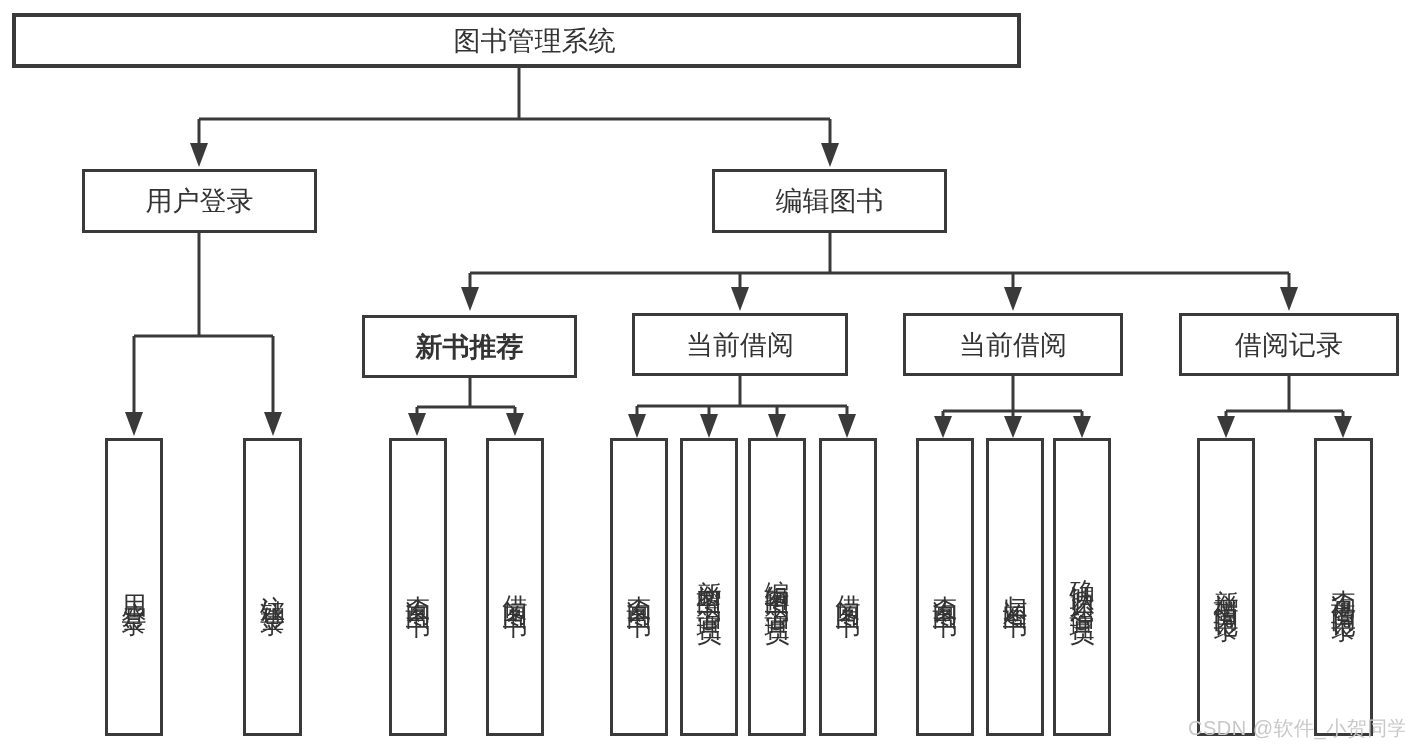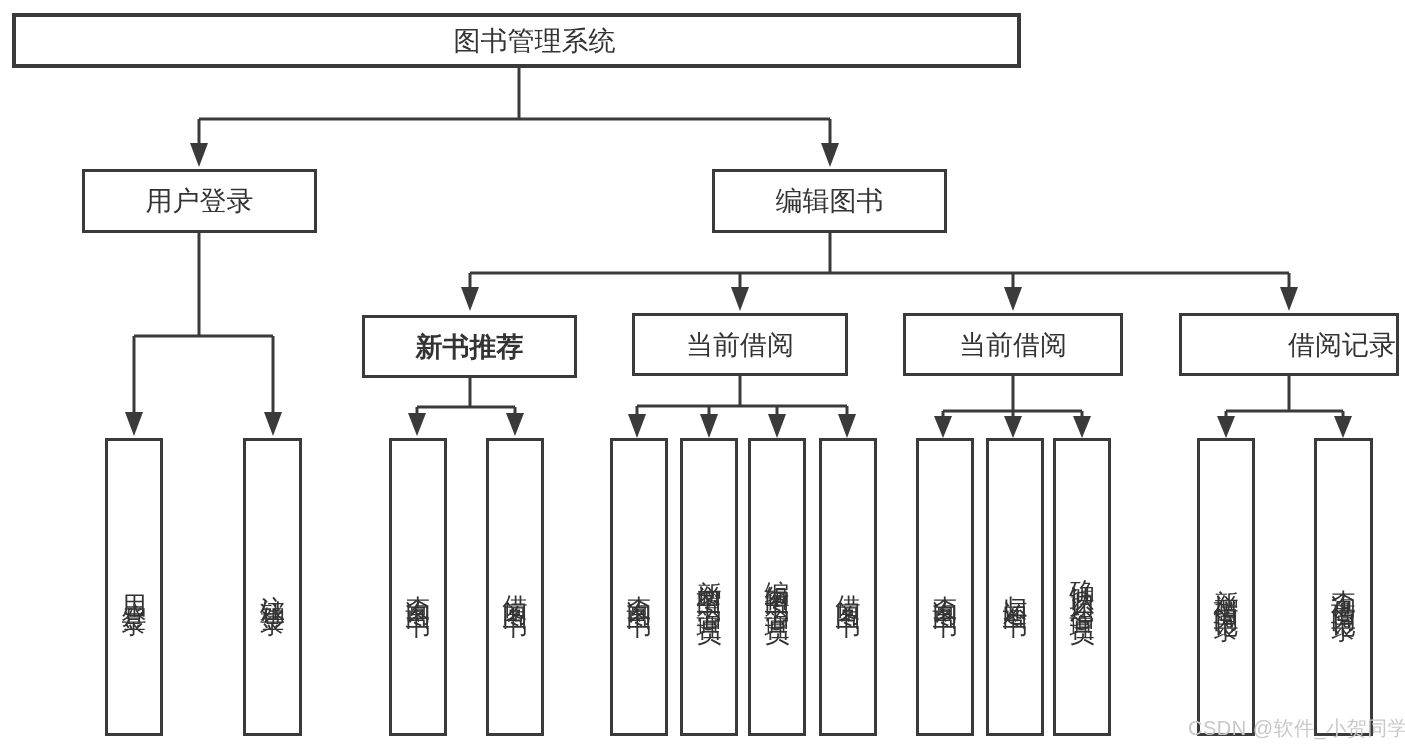--- a/index.html
+++ b/index.html
@@ -137,21 +137,21 @@
 
   <div class="box h-node" style="left:362px;top:315px;width:215px;height:63px;font-weight:bold;">
     <span>新书推荐</span>
   </div>
   <div class="box h-node" style="left:632px;top:313px;width:216px;height:63px;">
     <span>当前借阅</span>
   </div>
   <div class="box h-node" style="left:903px;top:313px;width:220px;height:63px;text-align:center;">
     <span>当前借阅</span>
   </div>
-  <div class="box h-node" style="left:1179px;top:313px;width:220px;height:63px;justify-content:flex-end;">
+  <div class="box h-node" style="left:1179px;top:313px;width:220px;height:63px;">
     <span>借阅记录</span>
   </div>
 
   <div class="box leaf" style="left:105px;top:438px;width:58px;height:298px;">
     <span class="vtext">用户登录</span>
   </div>
   <div class="box leaf" style="left:243px;top:438px;width:59px;height:298px;">
     <span class="vtext">注销登录</span>
   </div>
 

